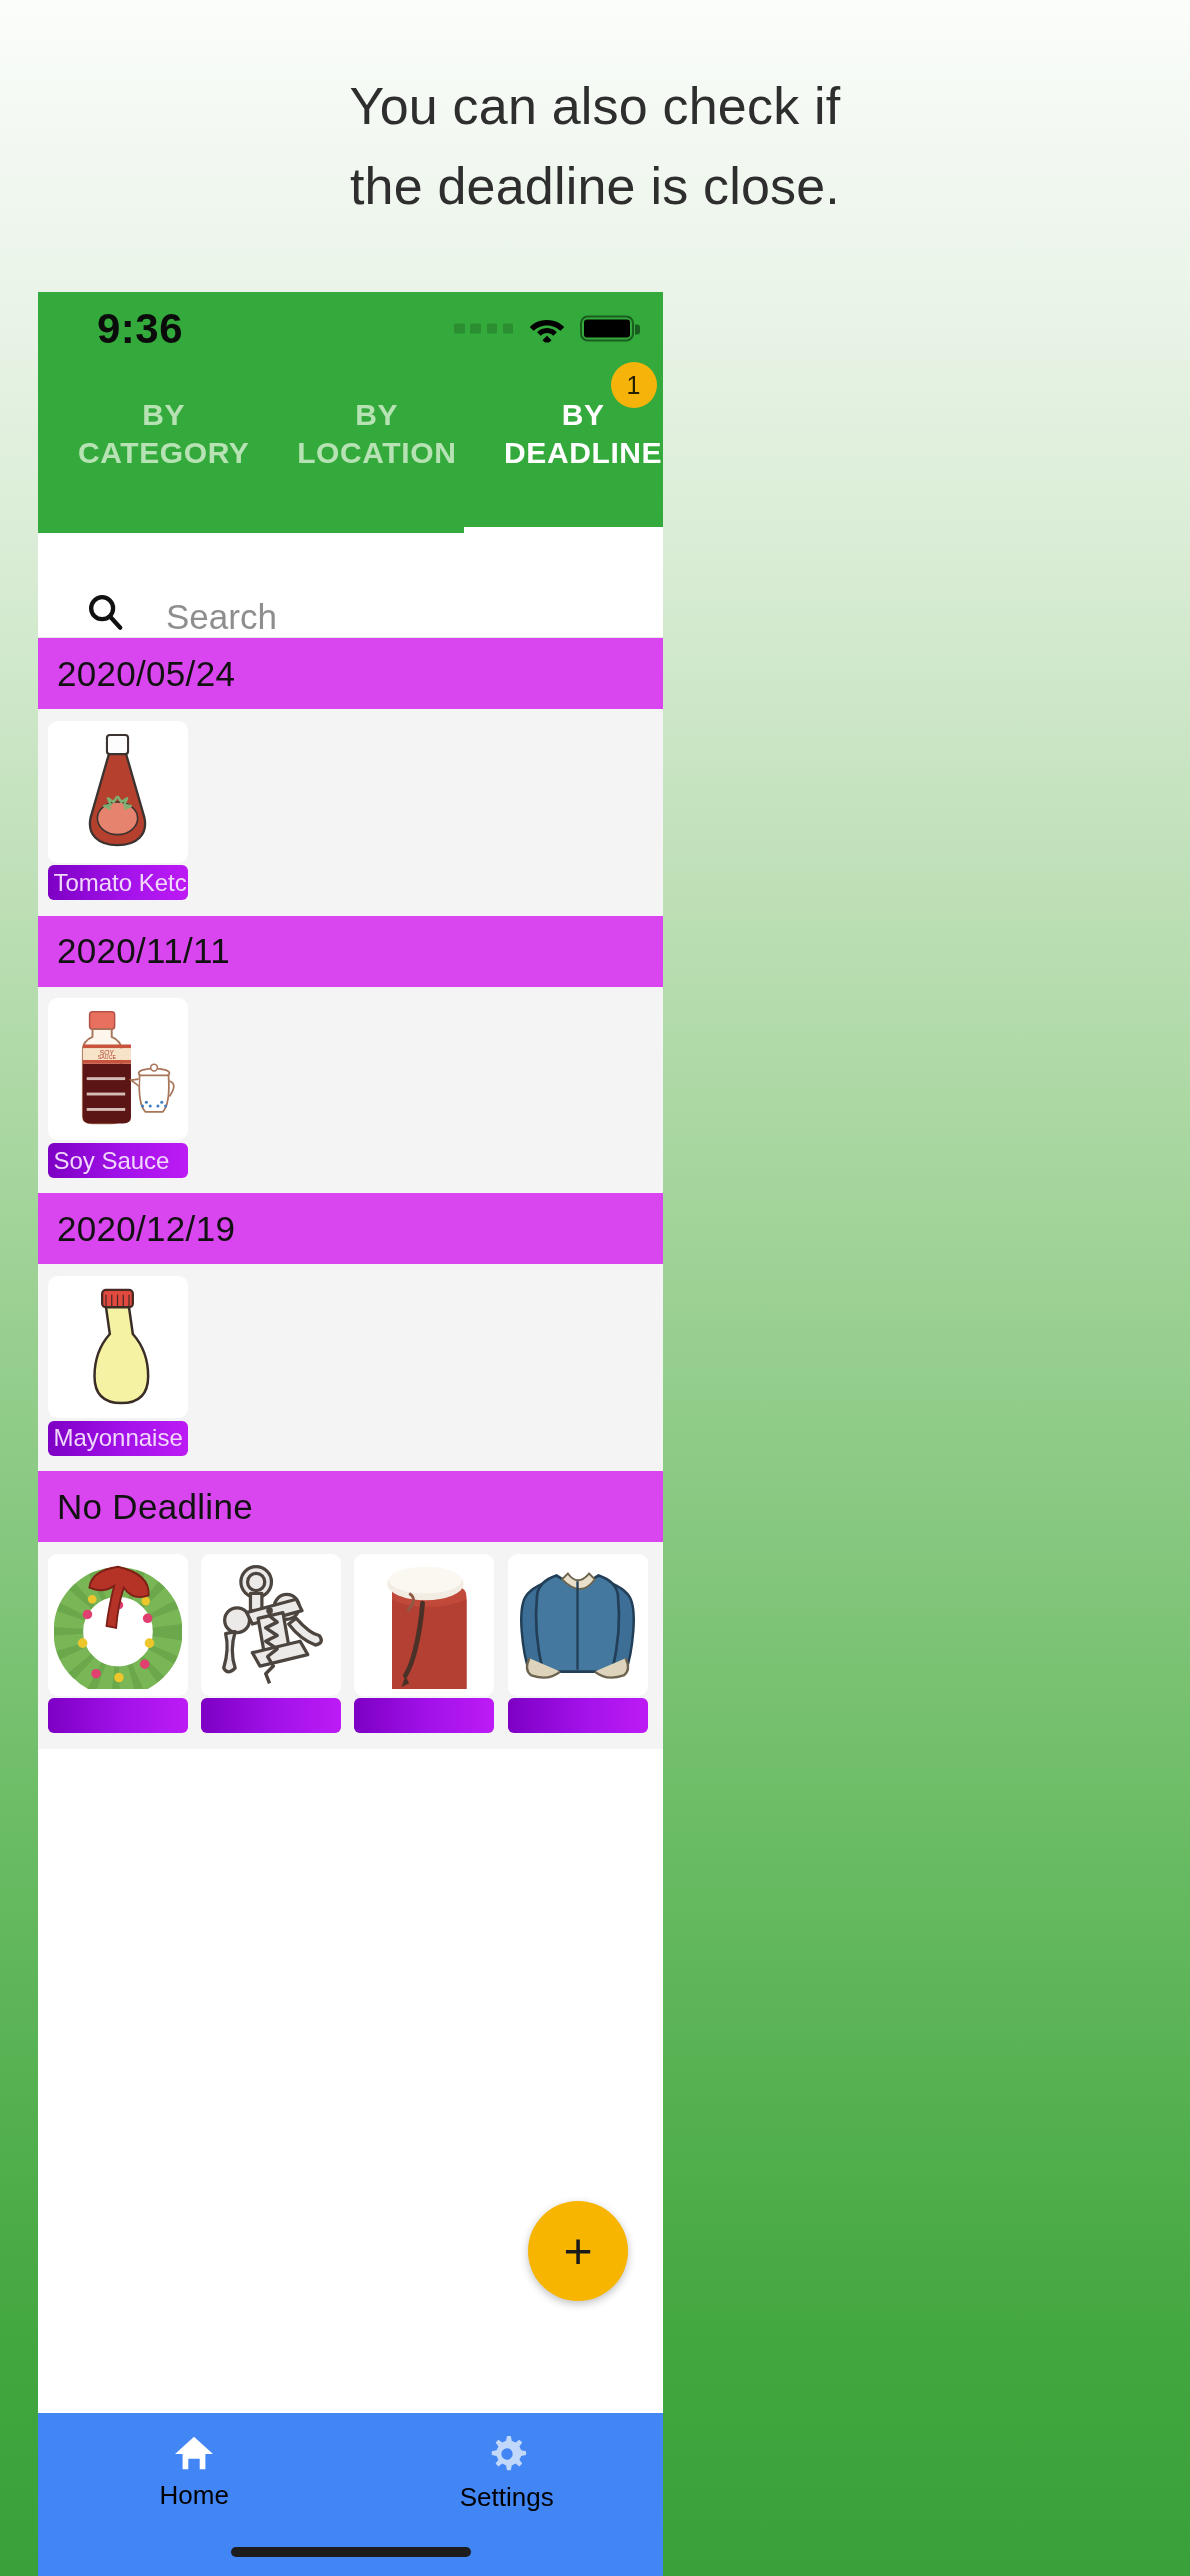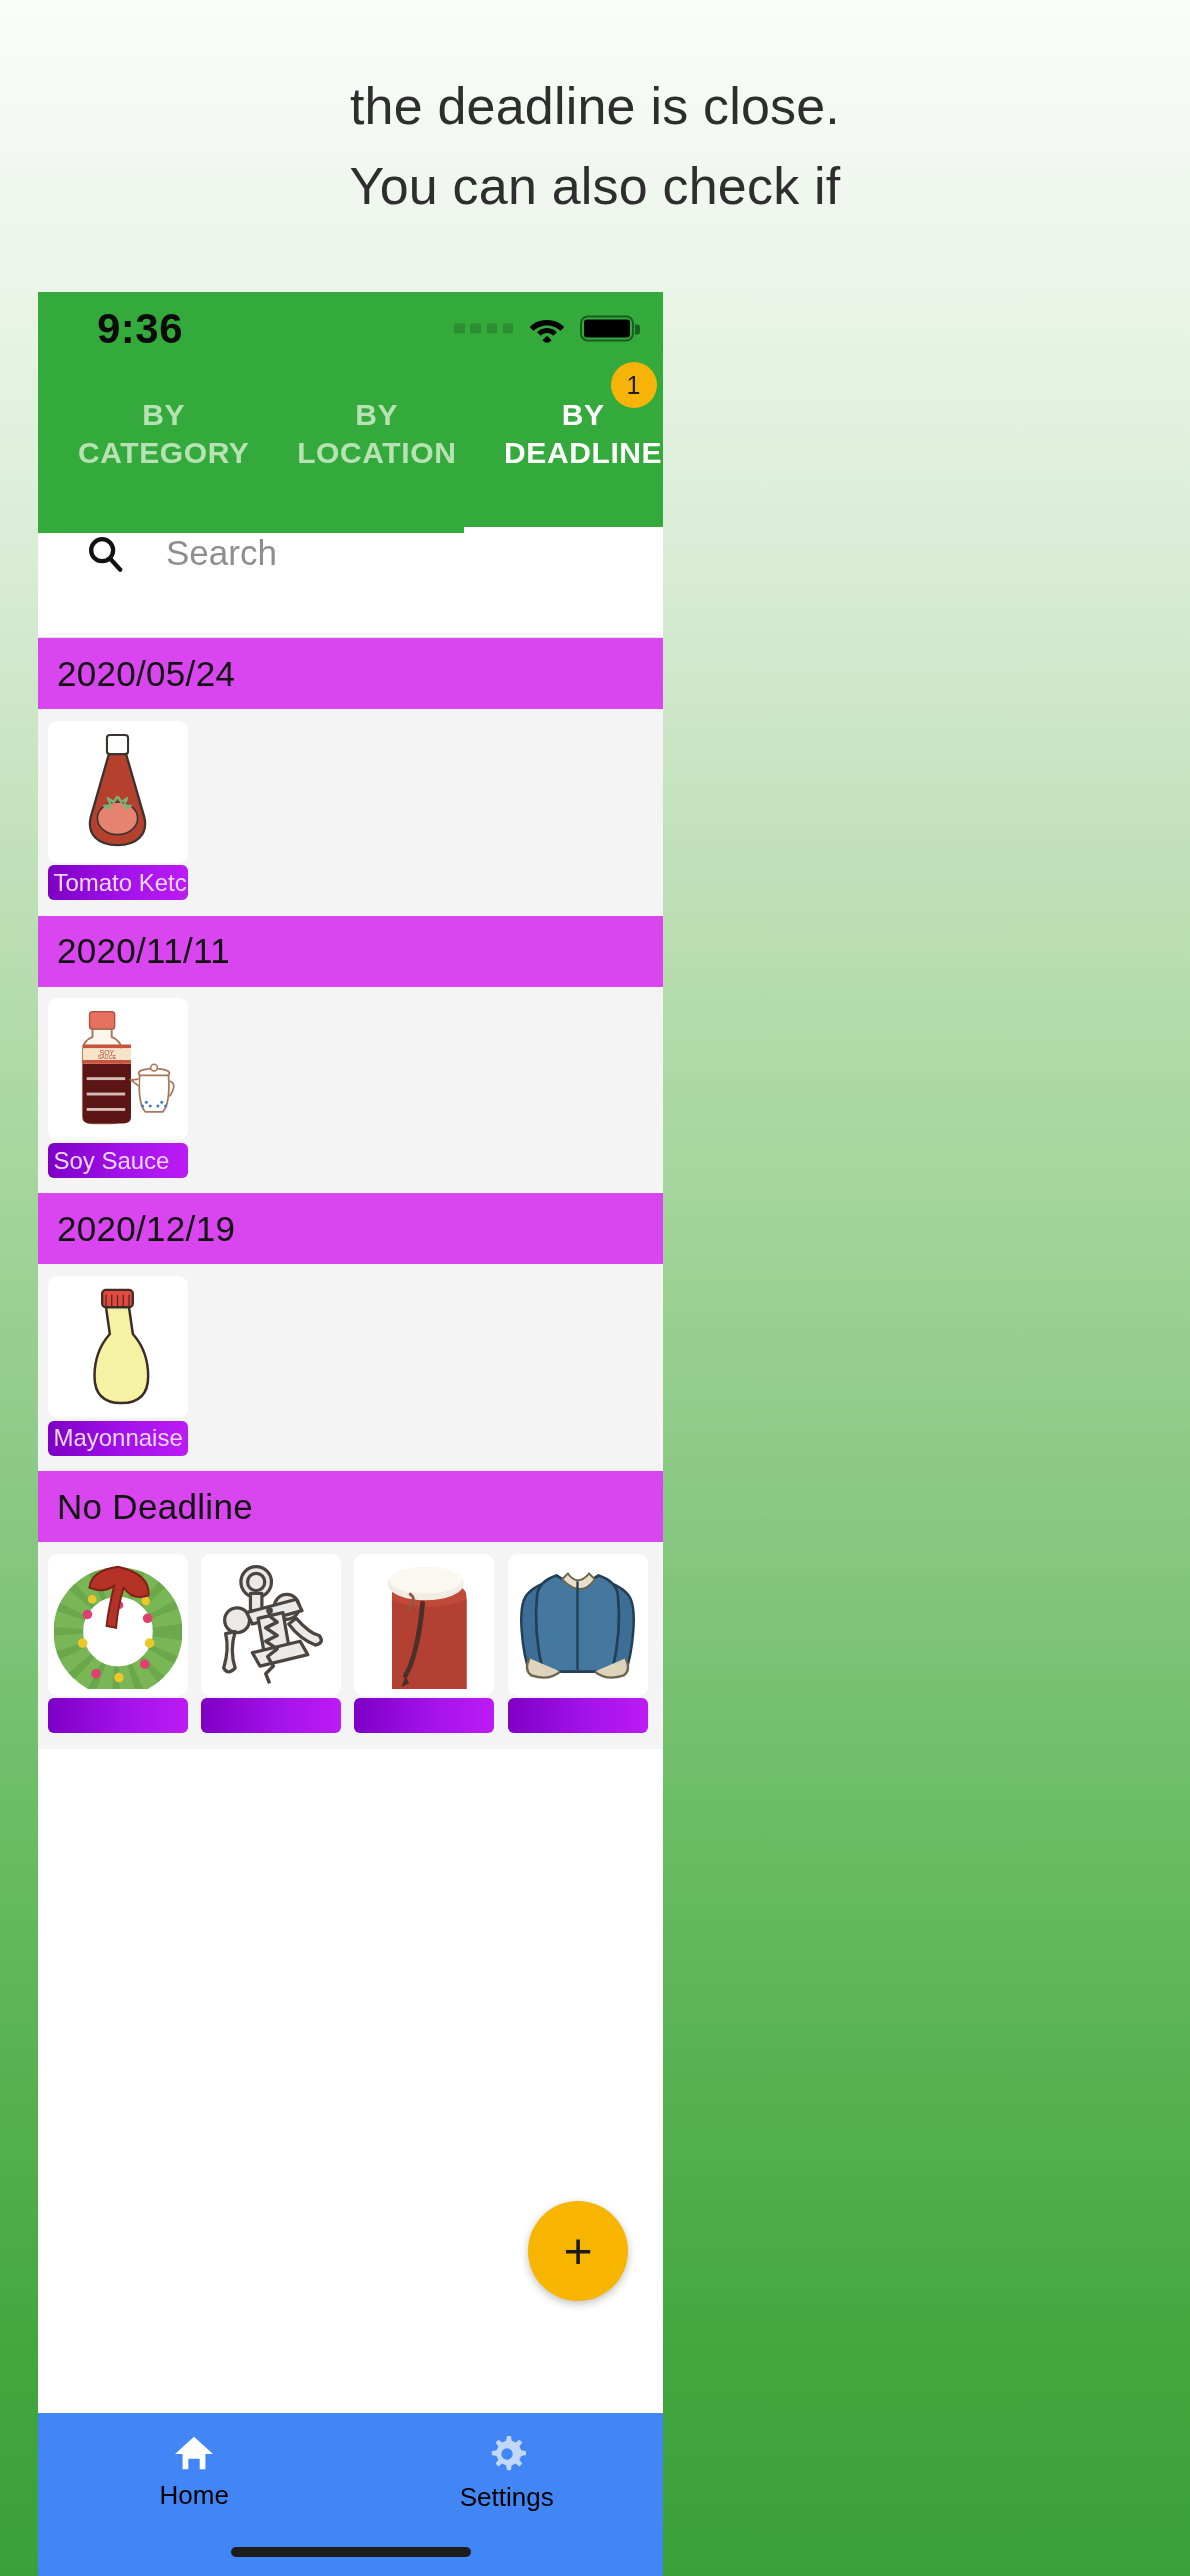--- a/index.html
+++ b/index.html
@@ -76,21 +76,21 @@
   .tab-badge {
     position:absolute; right:13.4px; top:-2.9px;
     width:46px; height:46px; border-radius:50%;
     background:#f6b40a; color:#231f00;
     display:flex; align-items:center; justify-content:center;
     font-size:25px; font-weight:400;
   }
 
   
   .searchbar {
-    height:105px; background:#ffffff; display:flex; align-items:flex-start;
+    height:105px; background:#ffffff; display:flex; align-items:flex-end;
     border-bottom:1px solid #e6e6e6;
   }
   .search-icon { margin-left:46px; margin-right:40px; display:block; }
   .search-placeholder { font-size:35px; color:#8e8e8e; }
 
   
   .scroll { background:#f4f4f4; }
   .group-header {
     height:71px; background:#d946ef; display:flex; align-items:center;
   }
@@ -136,22 +136,22 @@
   .navitem svg { display:block; }
   .home-indicator {
     position:absolute; bottom:19px; left:50%; transform:translateX(-50%);
     width:240px; height:10.5px; background:#1d1d1d; border-radius:5.8px;
   }
 </style>
 </head>
 <body>
 
 <div class="caption">
+  <div class="caption-line">You can also check if</div>
   <div class="caption-line">the deadline is close.</div>
-  <div class="caption-line">You can also check if</div>
 </div>
 
 <div class="phone">
 
   <div class="statusbar">
     <div class="status-time">9:36</div>
     <div class="status-right">
       <div class="signal-dots">
         <i></i>
           <i></i>

